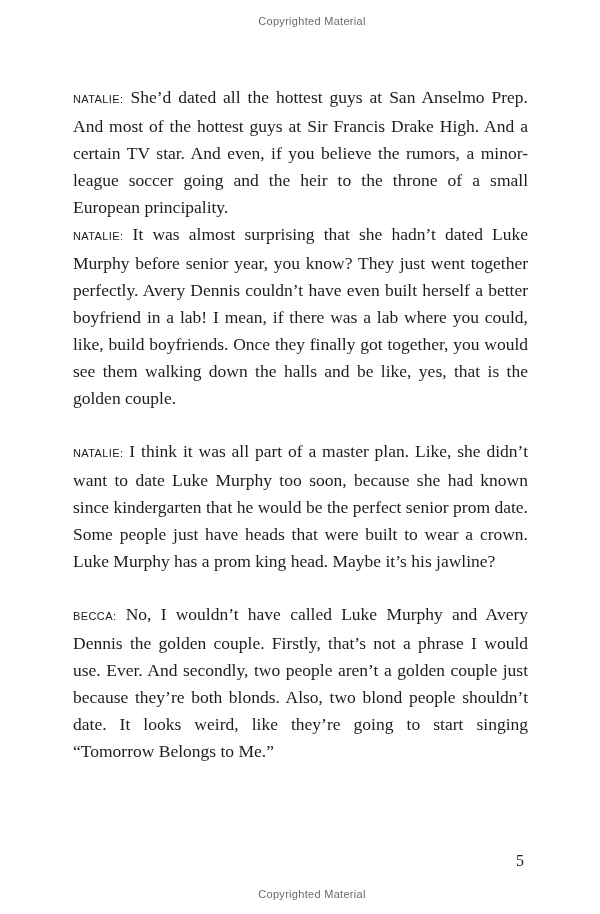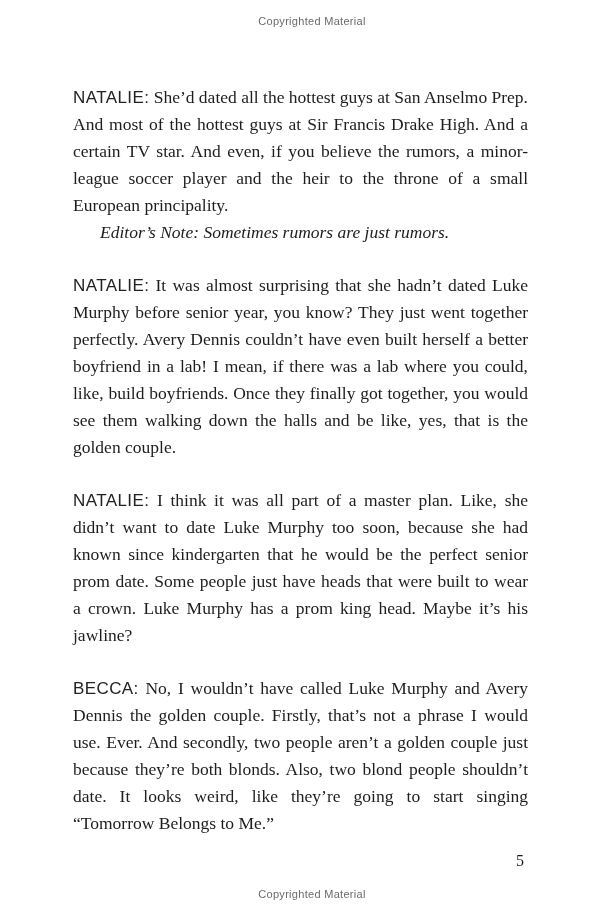--- a/index.html
+++ b/index.html
@@ -33,21 +33,21 @@
   }
   .para {
     margin: 0 0 26px 0;
     font-size: 17.5px;
     line-height: 27px;
     text-align: justify;
   }
   .para.tight { margin-bottom: 0; }
   .speaker {
     font-family: "Liberation Sans", sans-serif;
-    font-size: 17px;
+    font-size: 11px;
     letter-spacing: 0.4px;
     color: #222222;
   }
   .editors-note {
     margin: 0 0 26px 0;
     padding-left: 27px;
     font-size: 17.5px;
     line-height: 27px;
     font-style: italic;
   }
@@ -64,24 +64,23 @@
 <body>
 
 <div class="page">
 
   <div class="notice top">Copyrighted Material</div>
 
   <div class="content">
 
     <p class="para tight">
       <span class="speaker">NATALIE:</span>
-      <span>She’d dated all the hottest guys at San Anselmo Prep. And most of the hottest guys at Sir Francis Drake High. And a certain TV star. And even, if you believe the rumors, a minor-league soccer player and the heir to the throne of a small European principality.</span>
+      <span>She’d dated all the hottest guys at San Anselmo Prep. And most of the hottest guys at Sir Francis Drake High. And a certain TV star. And even, if you believe the rumors, a minor-league soccer going and the heir to the throne of a small European principality.</span>
     </p>
 
-    <p class="editors-note">Editor’s Note: Sometimes rumors are just rumors.</p>
 
     <p class="para">
       <span class="speaker">NATALIE:</span>
       <span>It was almost surprising that she </span><span class="emph">hadn’t</span><span> dated Luke Murphy before senior year, you know? They just went together perfectly. Avery Dennis couldn’t have even built herself a better boyfriend in a lab! I mean, if there was a lab where you could, like, build boyfriends. Once they finally got together, you would see them walking down the halls and be like, yes, that is the golden couple.</span>
     </p>
 
     <p class="para">
       <span class="speaker">NATALIE:</span>
       <span>I think it was all part of a master plan. Like, she didn’t want to date Luke Murphy too soon, because she had known since kindergarten that he would be the </span><span class="emph">perfect</span><span> senior prom date. Some people just have heads that were built to wear a crown. Luke Murphy has a prom king head. Maybe it’s his jawline?</span>
     </p>

